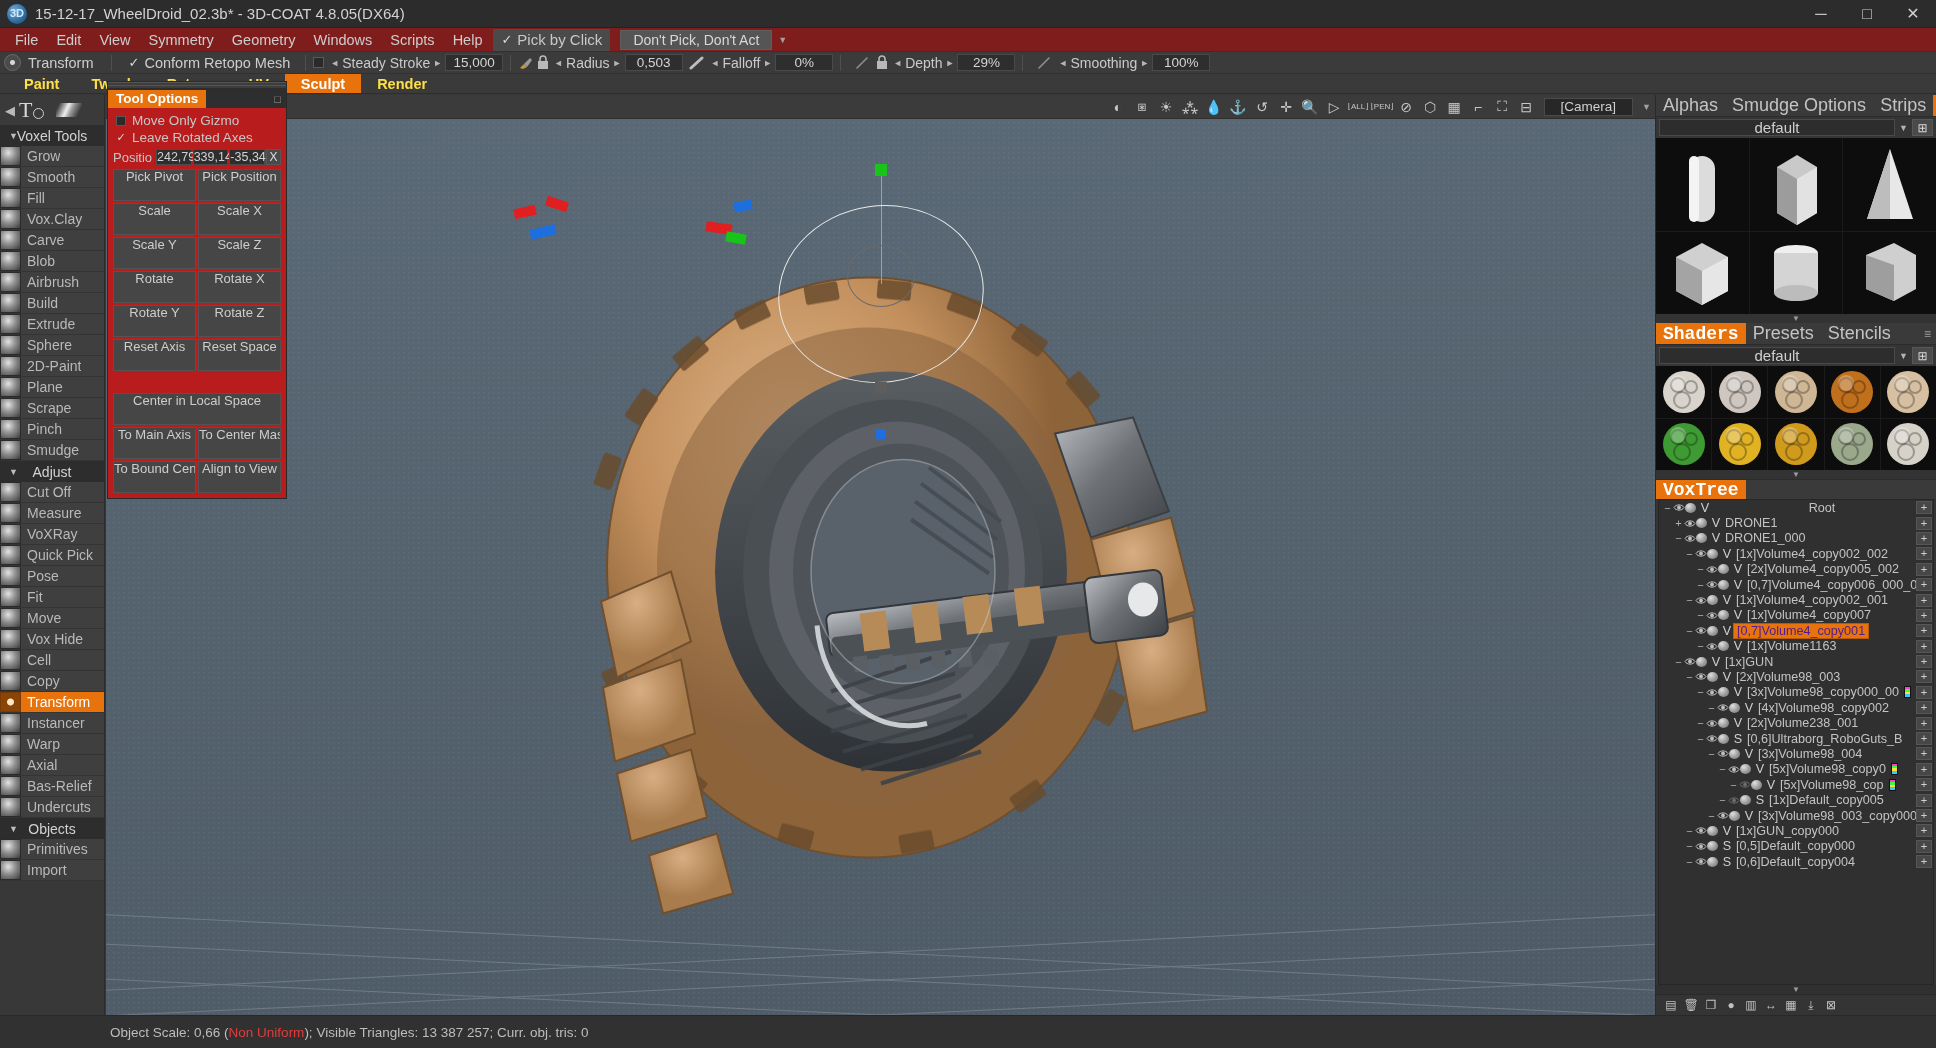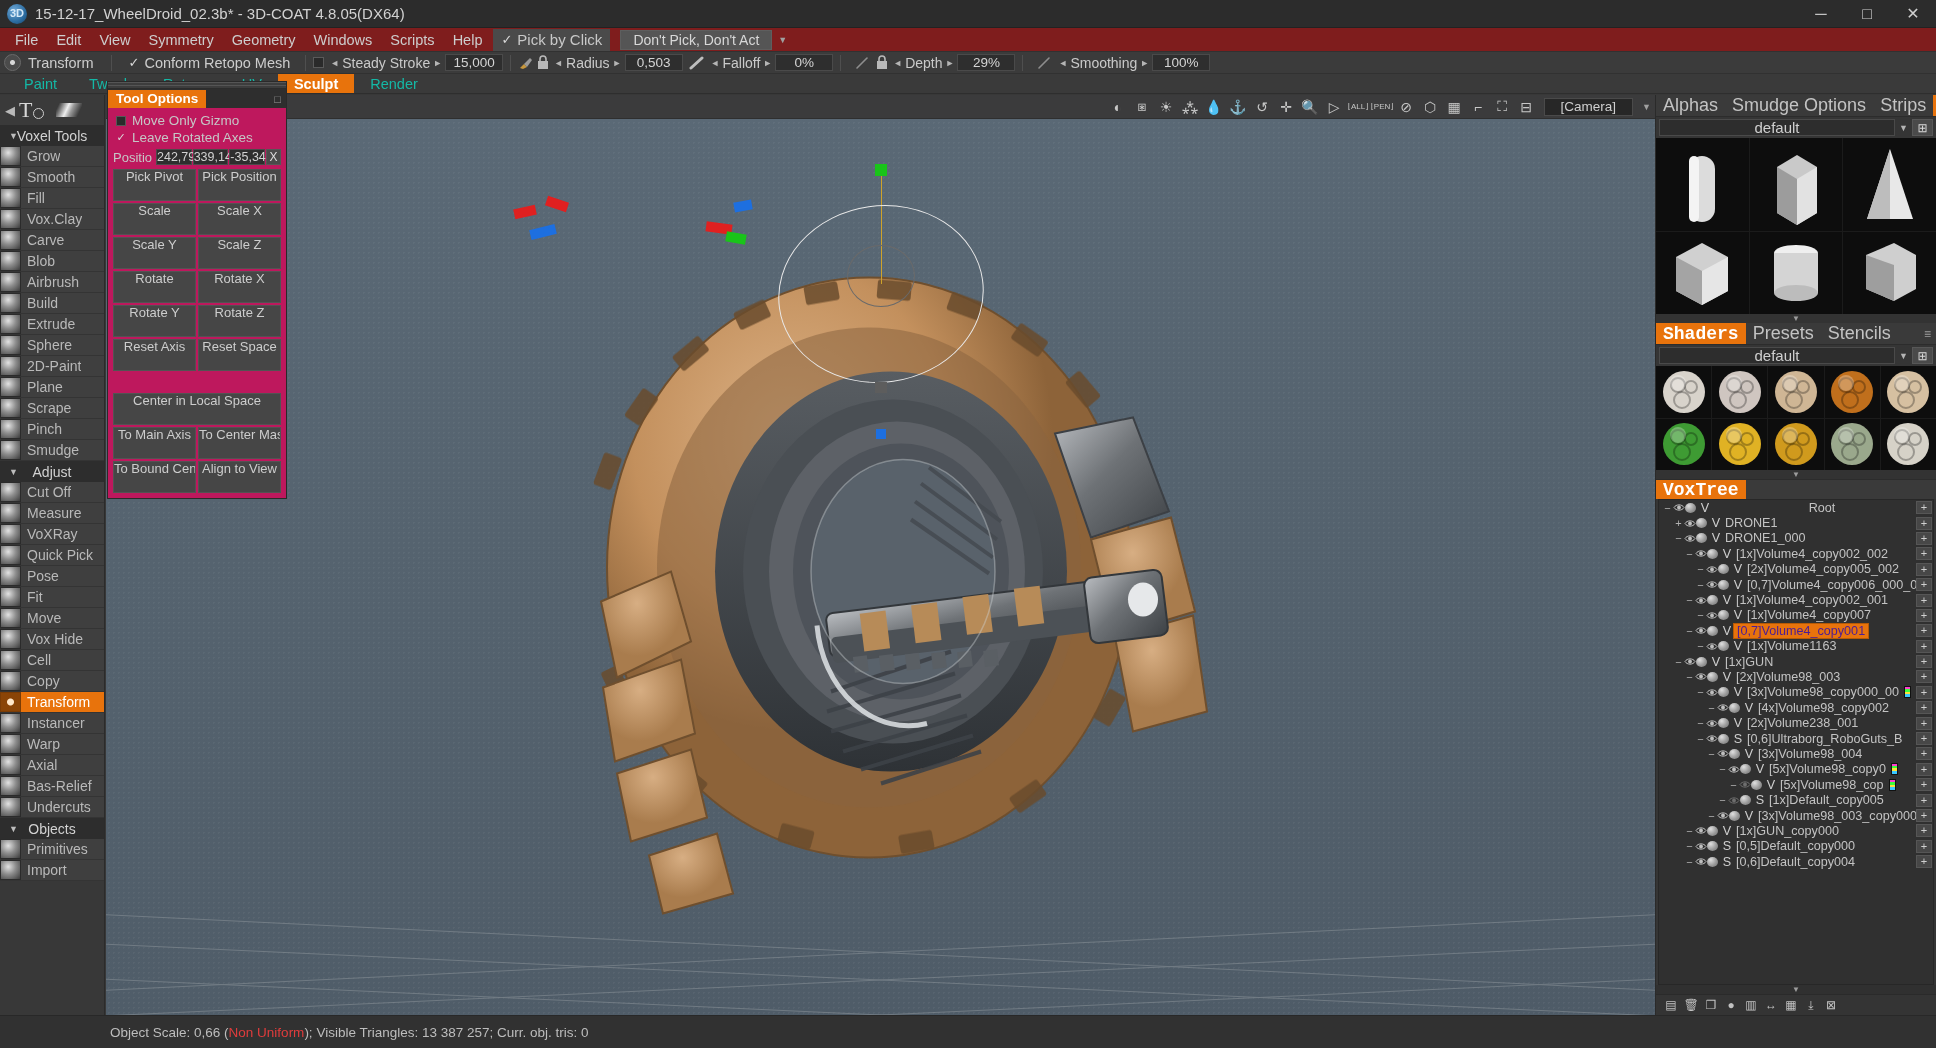--- a/index.html
+++ b/index.html
@@ -68,21 +68,21 @@
   .brush-ic{ width:16px;height:16px;margin-right:3px;flex:none; }
   .lock-ic{ width:12px;height:15px;margin-right:5px;flex:none; }
   .slash-ic{ width:18px;height:16px;flex:none;margin:0 5px; }
 
   
   .modebar{
     height:20px;background:#3a3a3a;display:flex;align-items:stretch;
     border-bottom:1px solid #2e2e2e;padding-left:8px;
   }
   .mode-tab{
-    padding:0 16px;display:flex;align-items:center;font-size:14.5px;color:#14b8a6;
+    padding:0 16px;display:flex;align-items:center;font-size:14.5px;color:#fde047;font-weight:bold;
   }
   .mode-tab.active{ background:#e8730c;color:#fff;font-weight:bold; }
 
   
   .body{ position:absolute;top:95px;left:0;right:0;bottom:33px; }
 
   
   .leftcol{
     position:absolute;left:0;top:0;bottom:0;width:105px;background:#383838;
     border-right:1px solid #2b2b2b;overflow:hidden;
@@ -109,21 +109,21 @@
     background:radial-gradient(circle at 38% 32%,#e2e2e2 0%,#8d8d8d 45%,#3b3b3b 100%);
     border:1px solid #2b2b2b;
   }
   .tool-row .tl{ font-size:14px;color:#b9b9b9;white-space:nowrap;overflow:hidden; }
   .tool-row.sel{ background:#e8730c; }
   .tool-row.sel .tl{ color:#ffffff; }
   .tool-row.sel .ti{ background:radial-gradient(circle at 50% 50%,#ffe7c9 0 3px,#8a4406 4px 100%);border-color:#7a3c05; }
 
   
   .toolopts{
-    position:absolute;left:107px;top:-14px;width:180px;background:#be185d;
+    position:absolute;left:107px;top:-14px;width:180px;background:#b91c1c;
     border:1px solid #2a2a2a;z-index:40;
   }
   .to-grip{ height:7px;background:repeating-linear-gradient(180deg,#555 0 1px,#3d3d3d 1px 3px);border-bottom:1px solid #2c2c2c;}
   .to-titlerow{ height:19px;background:#2e2e2e;display:flex;align-items:center; }
   .to-title{ background:#e8730c;color:#fff;font-size:13.5px;font-weight:bold;padding:1px 8px;line-height:16px; }
   .to-close{ margin-left:auto;color:#9a9a9a;font-size:11px;padding-right:5px; }
   .to-body{ padding:4px 3px 5px 3px; }
   .to-chkrow{ display:flex;align-items:center;gap:6px;height:17px;padding-left:5px;font-size:13.5px;color:#c6c6c6; }
   .to-chkrow .box{ width:10px;height:10px;background:#2b2b2b;border:1px solid #575757;flex:none; }
   .to-chkrow .tick{ width:10px;height:10px;display:flex;align-items:center;justify-content:center;color:#dcdcdc;font-size:11px;flex:none; }

